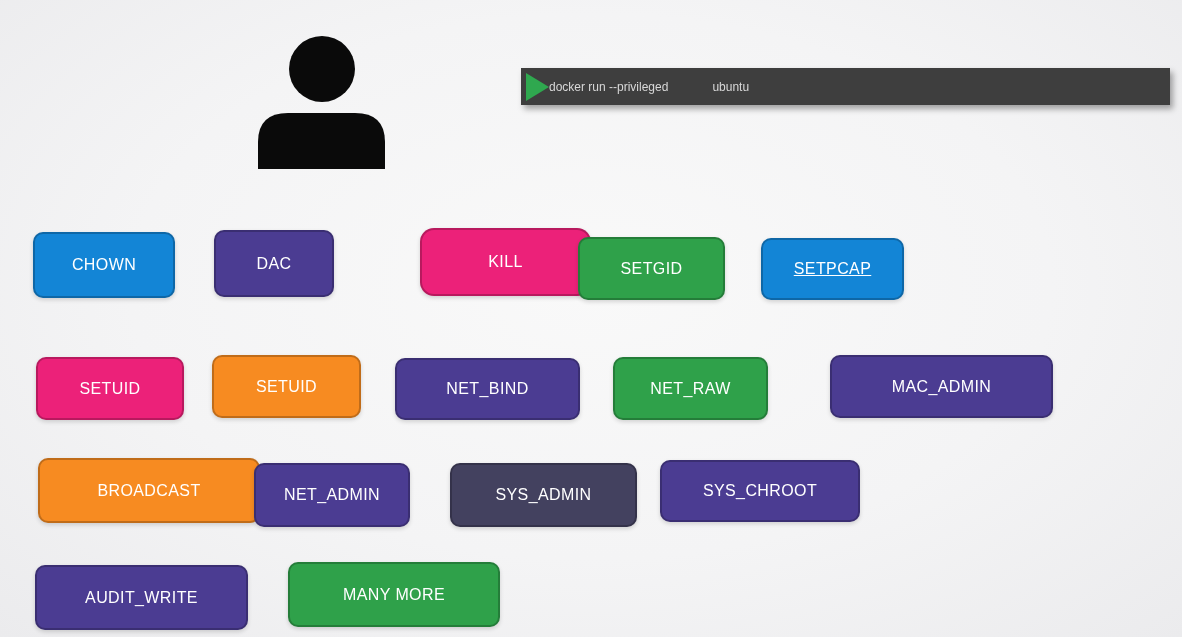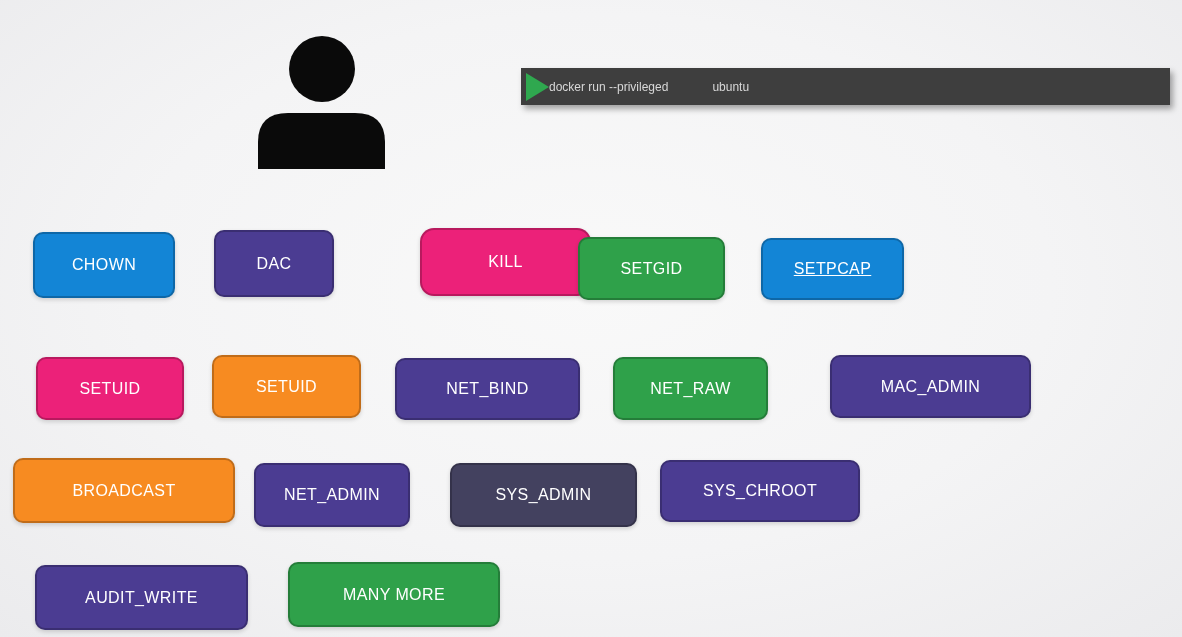--- a/index.html
+++ b/index.html
@@ -83,22 +83,22 @@
   <div id="badges">
       <div class="badge" style="left: 33px; top: 232px; width: 142px; height: 66px; background: rgb(19, 133, 214);">CHOWN</div>
       <div class="badge" style="left: 214px; top: 230px; width: 120px; height: 67px; background: rgb(75, 60, 146);">DAC</div>
       <div class="badge" style="left: 420px; top: 228px; width: 171px; height: 68px; background: rgb(236, 33, 121); border-radius: 14px;">KILL</div>
       <div class="badge" style="left: 578px; top: 237px; width: 147px; height: 63px; background: rgb(47, 161, 74);">SETGID</div>
       <div class="badge" style="left: 761px; top: 238px; width: 143px; height: 62px; background: rgb(19, 133, 214); text-decoration: underline;">SETPCAP</div>
       <div class="badge" style="left: 36px; top: 357px; width: 148px; height: 63px; background: rgb(236, 33, 121);">SETUID</div>
       <div class="badge" style="left: 212px; top: 355px; width: 149px; height: 63px; background: rgb(247, 139, 33);">SETUID</div>
       <div class="badge" style="left: 395px; top: 358px; width: 185px; height: 62px; background: rgb(75, 60, 146);">NET_BIND</div>
       <div class="badge" style="left: 613px; top: 357px; width: 155px; height: 63px; background: rgb(47, 161, 74);">NET_RAW</div>
-      <div class="badge" style="left: 830px; top: 355px; width: 201px; height: 63px; background: rgb(75, 60, 146);">MAC_ADMIN</div>
-      <div class="badge" style="left: 13px; top: 458px; width: 222px; height: 65px; background: rgb(247, 139, 33);">BROADCAST</div>
+      <div class="badge" style="left: 830px; top: 355px; width: 223px; height: 63px; background: rgb(75, 60, 146);">MAC_ADMIN</div>
+      <div class="badge" style="left: 38px; top: 458px; width: 222px; height: 65px; background: rgb(247, 139, 33);">BROADCAST</div>
       <div class="badge" style="left: 254px; top: 463px; width: 156px; height: 64px; background: rgb(75, 60, 146);">NET_ADMIN</div>
       <div class="badge" style="left: 450px; top: 463px; width: 187px; height: 64px; background: rgb(67, 65, 95);">SYS_ADMIN</div>
       <div class="badge" style="left: 660px; top: 460px; width: 200px; height: 62px; background: rgb(75, 60, 146);">SYS_CHROOT</div>
       <div class="badge" style="left: 35px; top: 565px; width: 213px; height: 65px; background: rgb(75, 60, 146);">AUDIT_WRITE</div>
       <div class="badge" style="left: 288px; top: 562px; width: 212px; height: 65px; background: rgb(47, 161, 74);">MANY MORE</div>
     </div>
 
 </div>
 
 </body></html>

